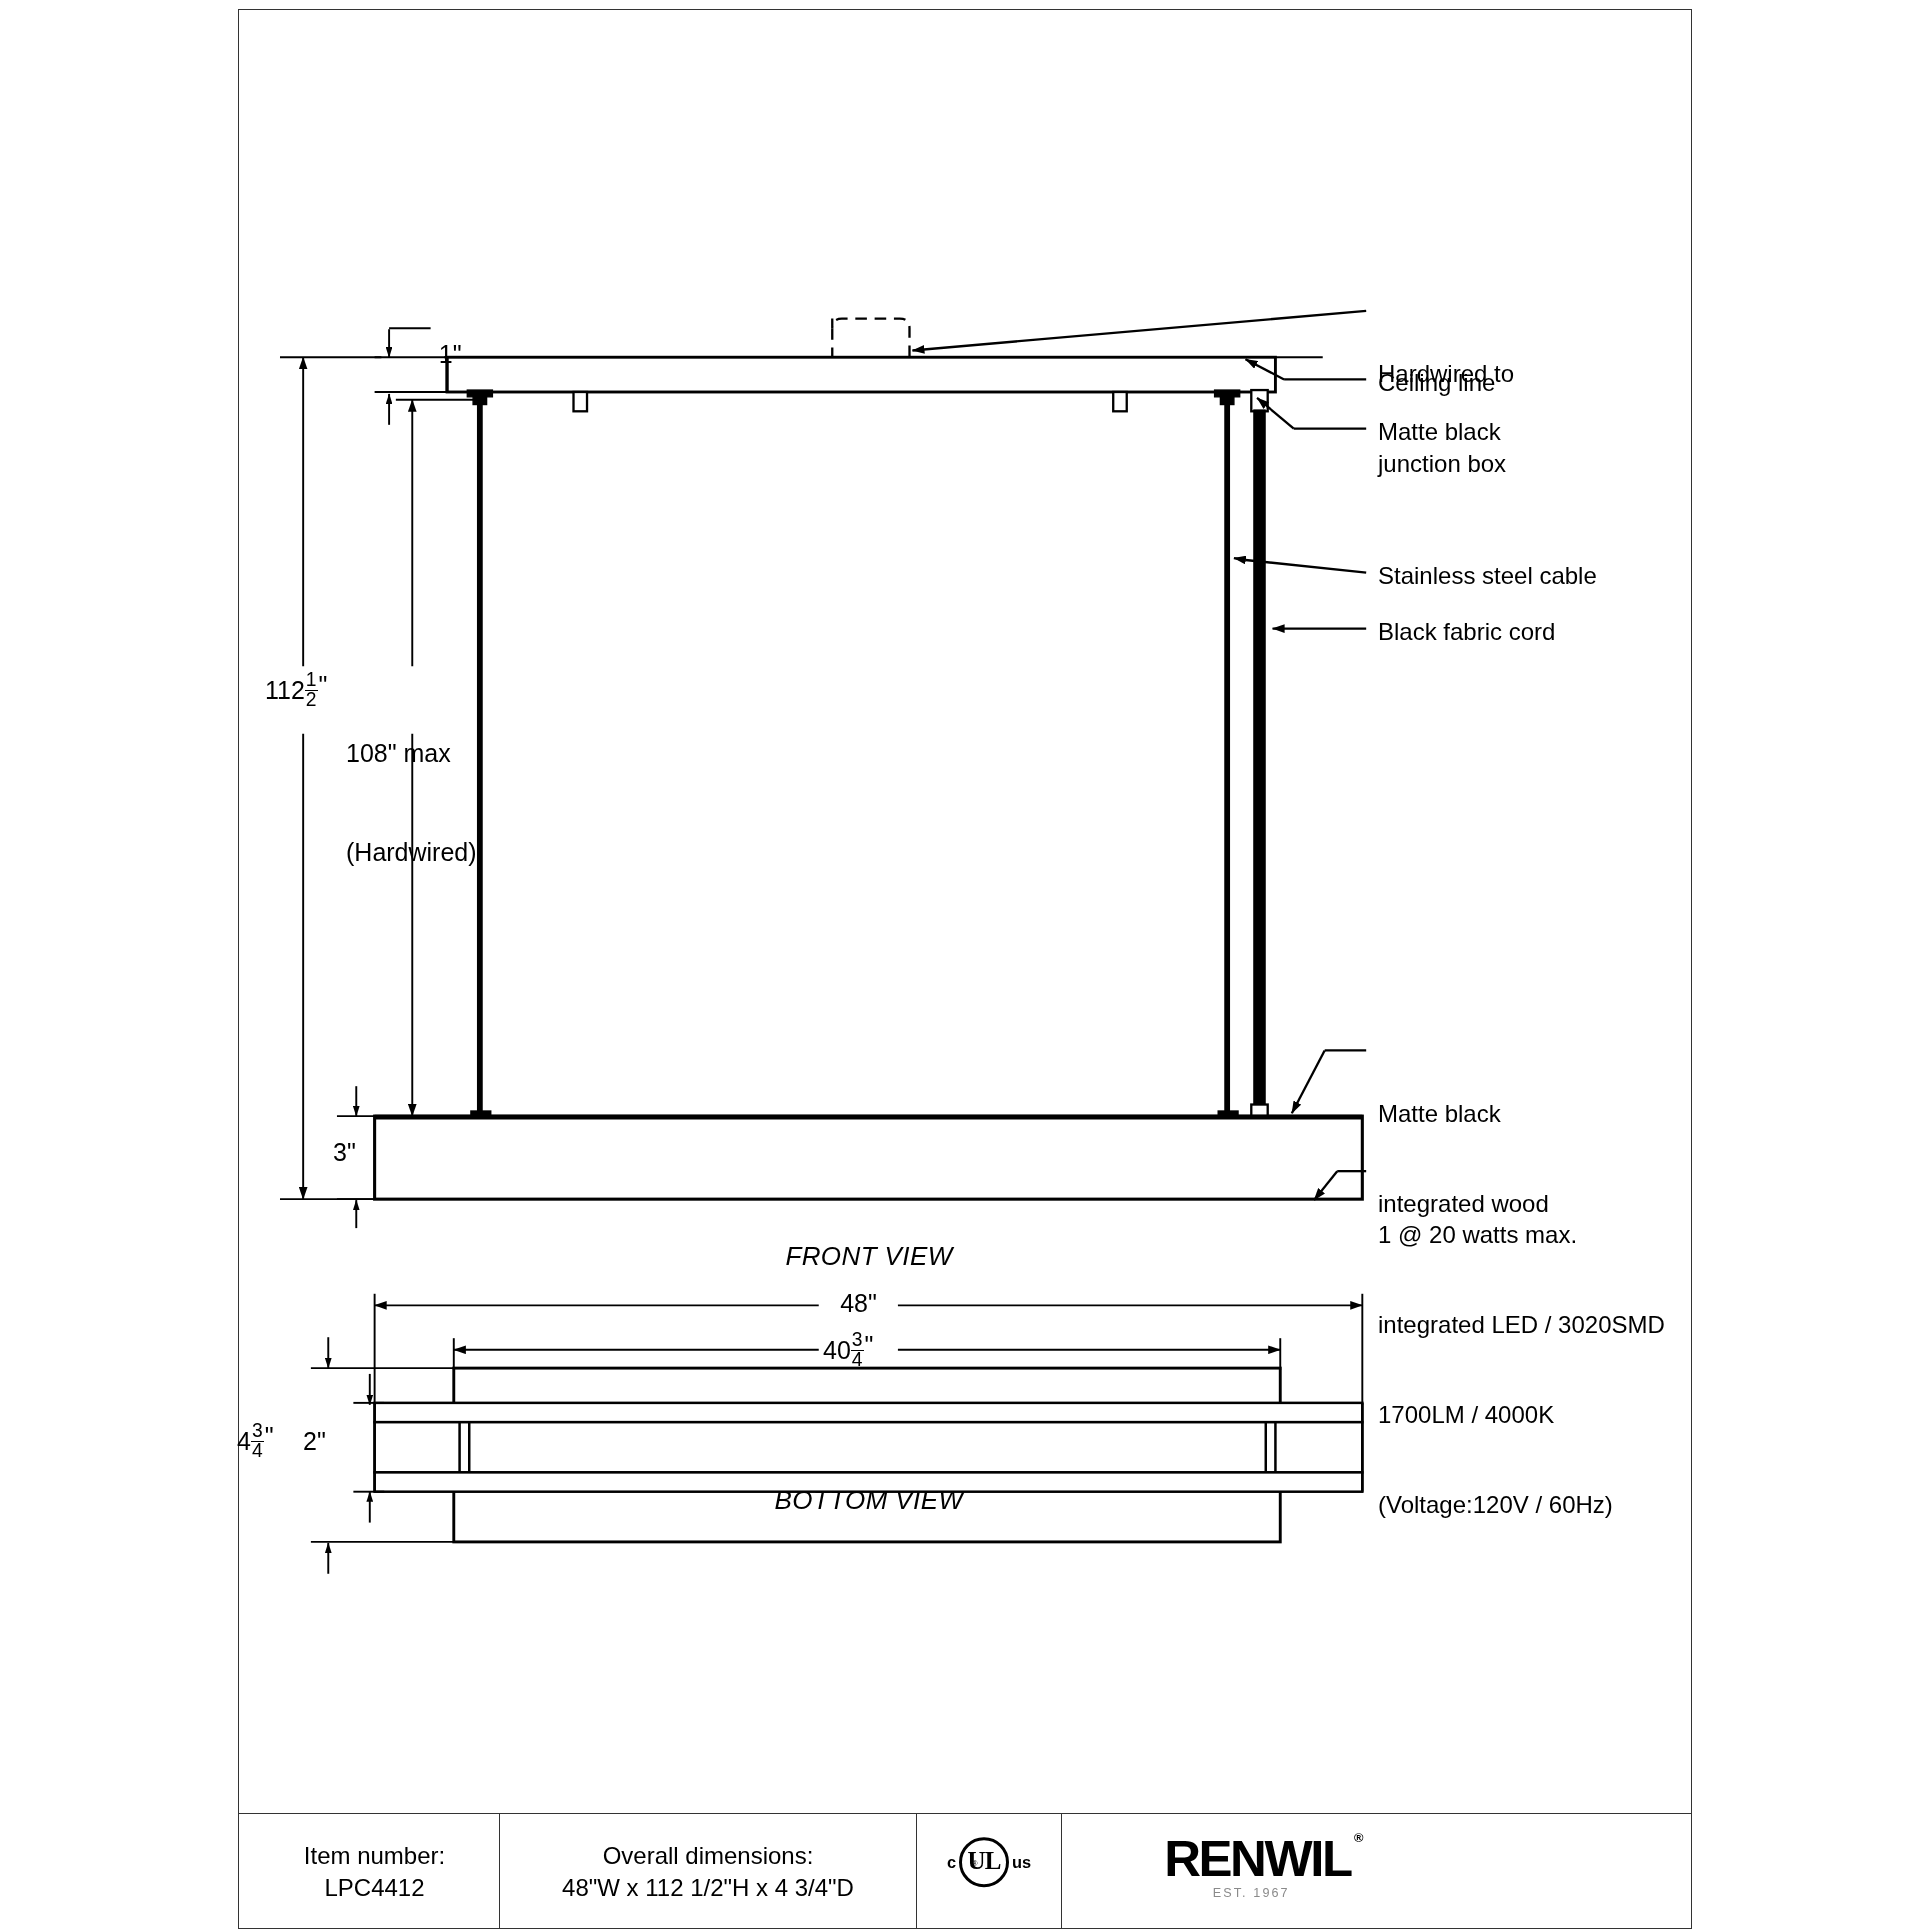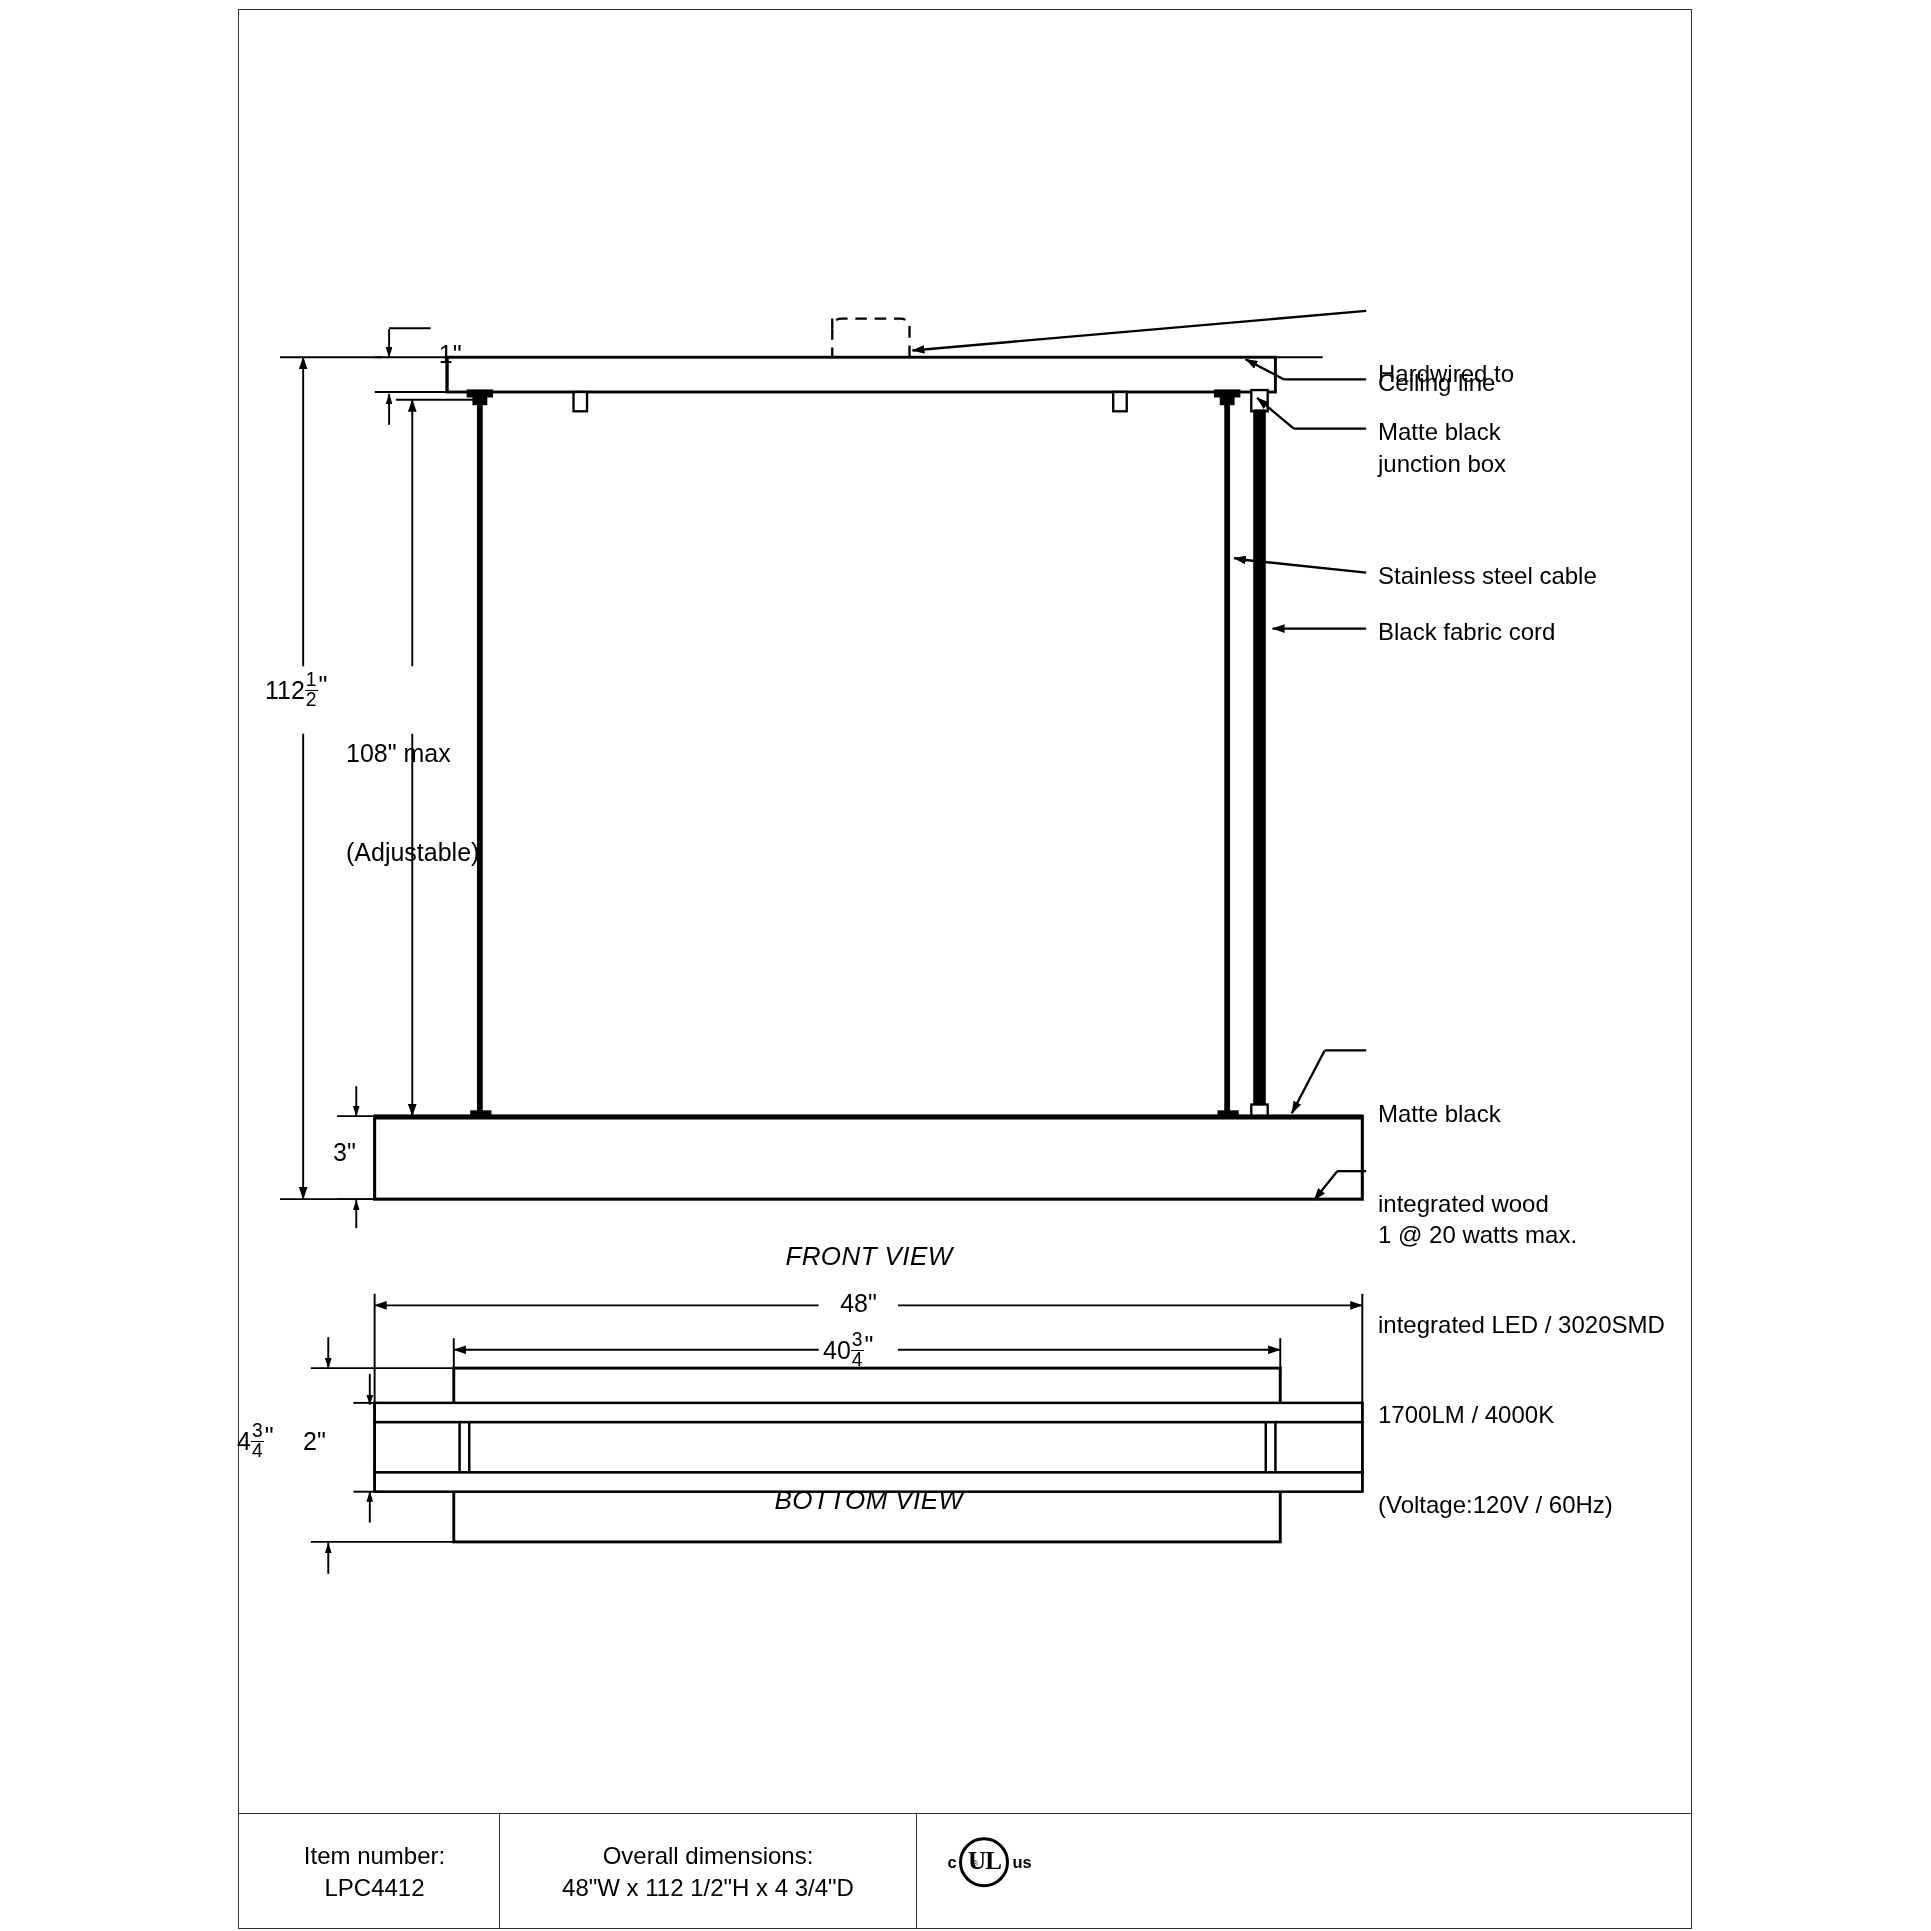--- a/index.html
+++ b/index.html
@@ -365,21 +365,21 @@
   <div class="lbl" style="left:411px; top:309px; font-size:25px;">
     <span>1</span><span>"</span>
   </div>
 
   <div class="dimfrac" style="left:265px; top:671px;">
     <span>112</span><span class="frac"><span class="num">1</span><span class="den">2</span></span><span class="inchmark">"</span>
   </div>
 
   <div class="lbl" style="left:346px; top:671px; font-size:25px; line-height:33px;">
     <div>108" max</div>
-    <div>(Adjustable)</div>
+    <div>(Hardwired)</div>
   </div>
 
   <div class="lbl" style="left:333px; top:1137px; font-size:25px;">3"</div>
 
   <div class="viewname" style="left:676px; top:1241px; width:386px;">FRONT VIEW</div>
 
   <div class="lbl" style="left:1378px; top:299px;">
     <div>Hardwired to</div>
     <div>junction box</div>
   </div>
@@ -435,17 +435,25 @@
       <div class="ul-wrap">
         <span class="ul-c">c</span>
         <span class="ul-circle">
           <span class="ul-letters">UL</span>
           <span class="ul-reg">®</span>
         </span>
         <span class="ul-us">us</span>
       </div>
     </div>
 
+    <div class="tb-cell tb-c5">
+      <div class="renwil-wrap">
+        <div class="renwil-mark">
+          <span>RENWIL</span><span class="renwil-reg">®</span>
+        </div>
+        <div class="renwil-est">EST. 1967</div>
+      </div>
+    </div>
 
   </div>
 
 </div>
 
 
 </body></html>

